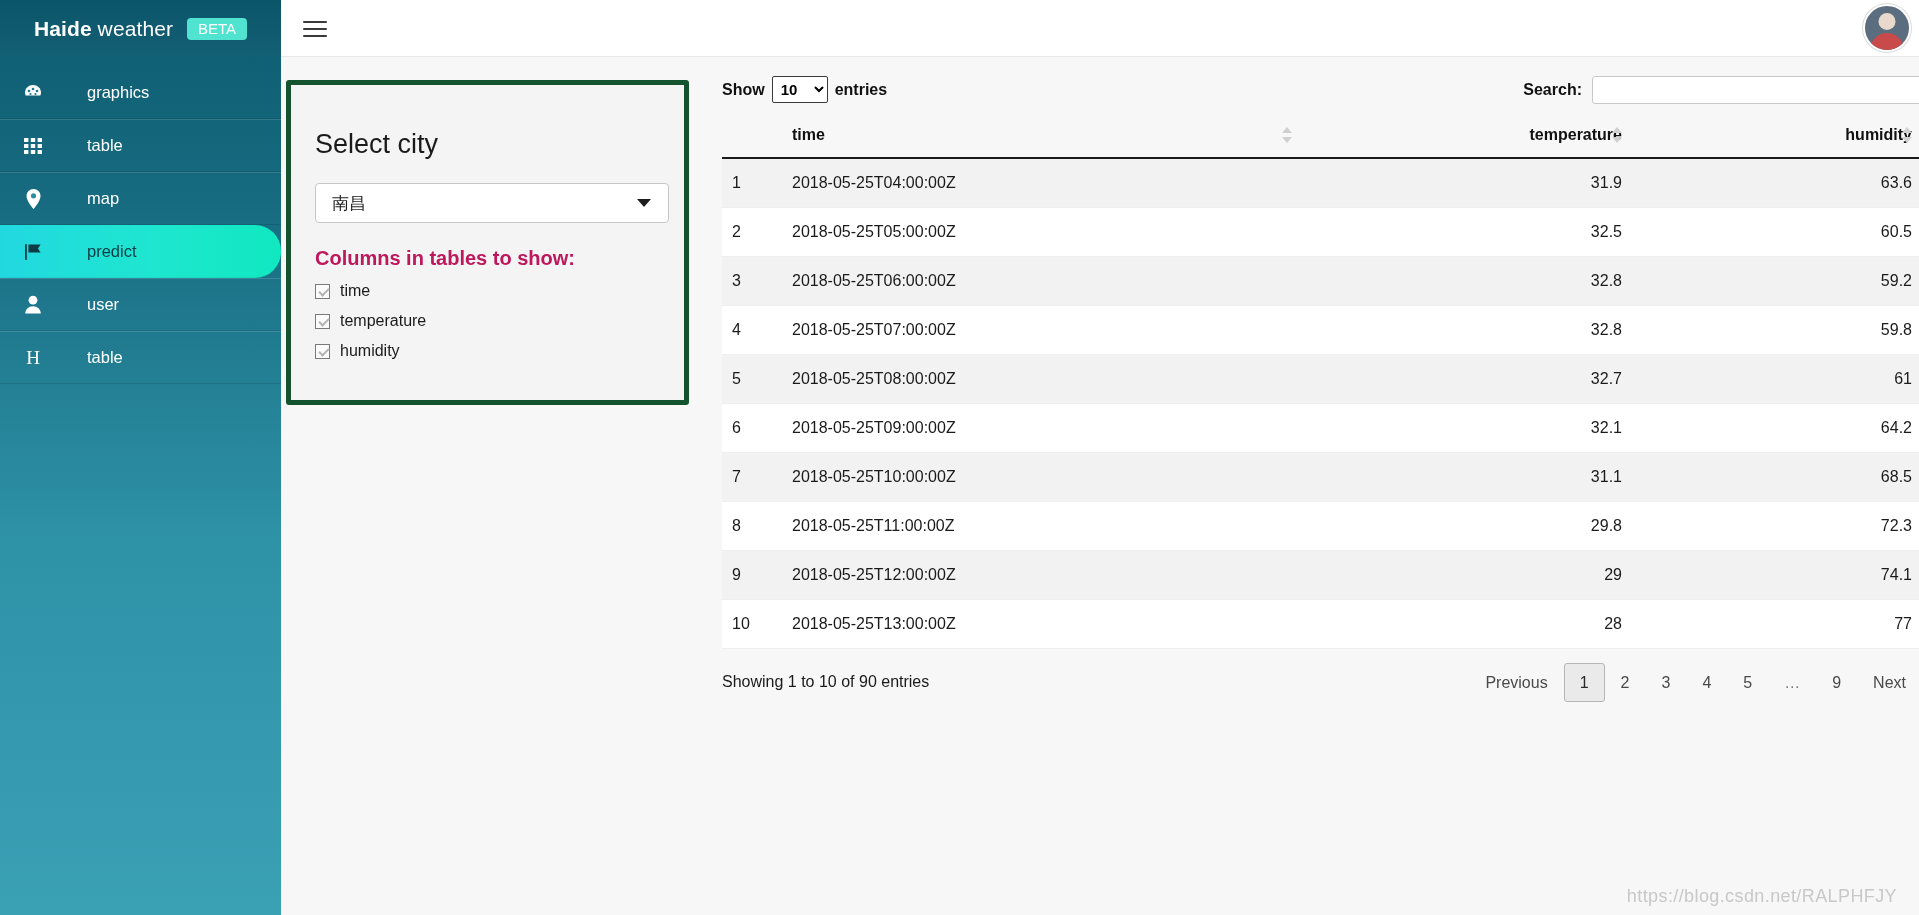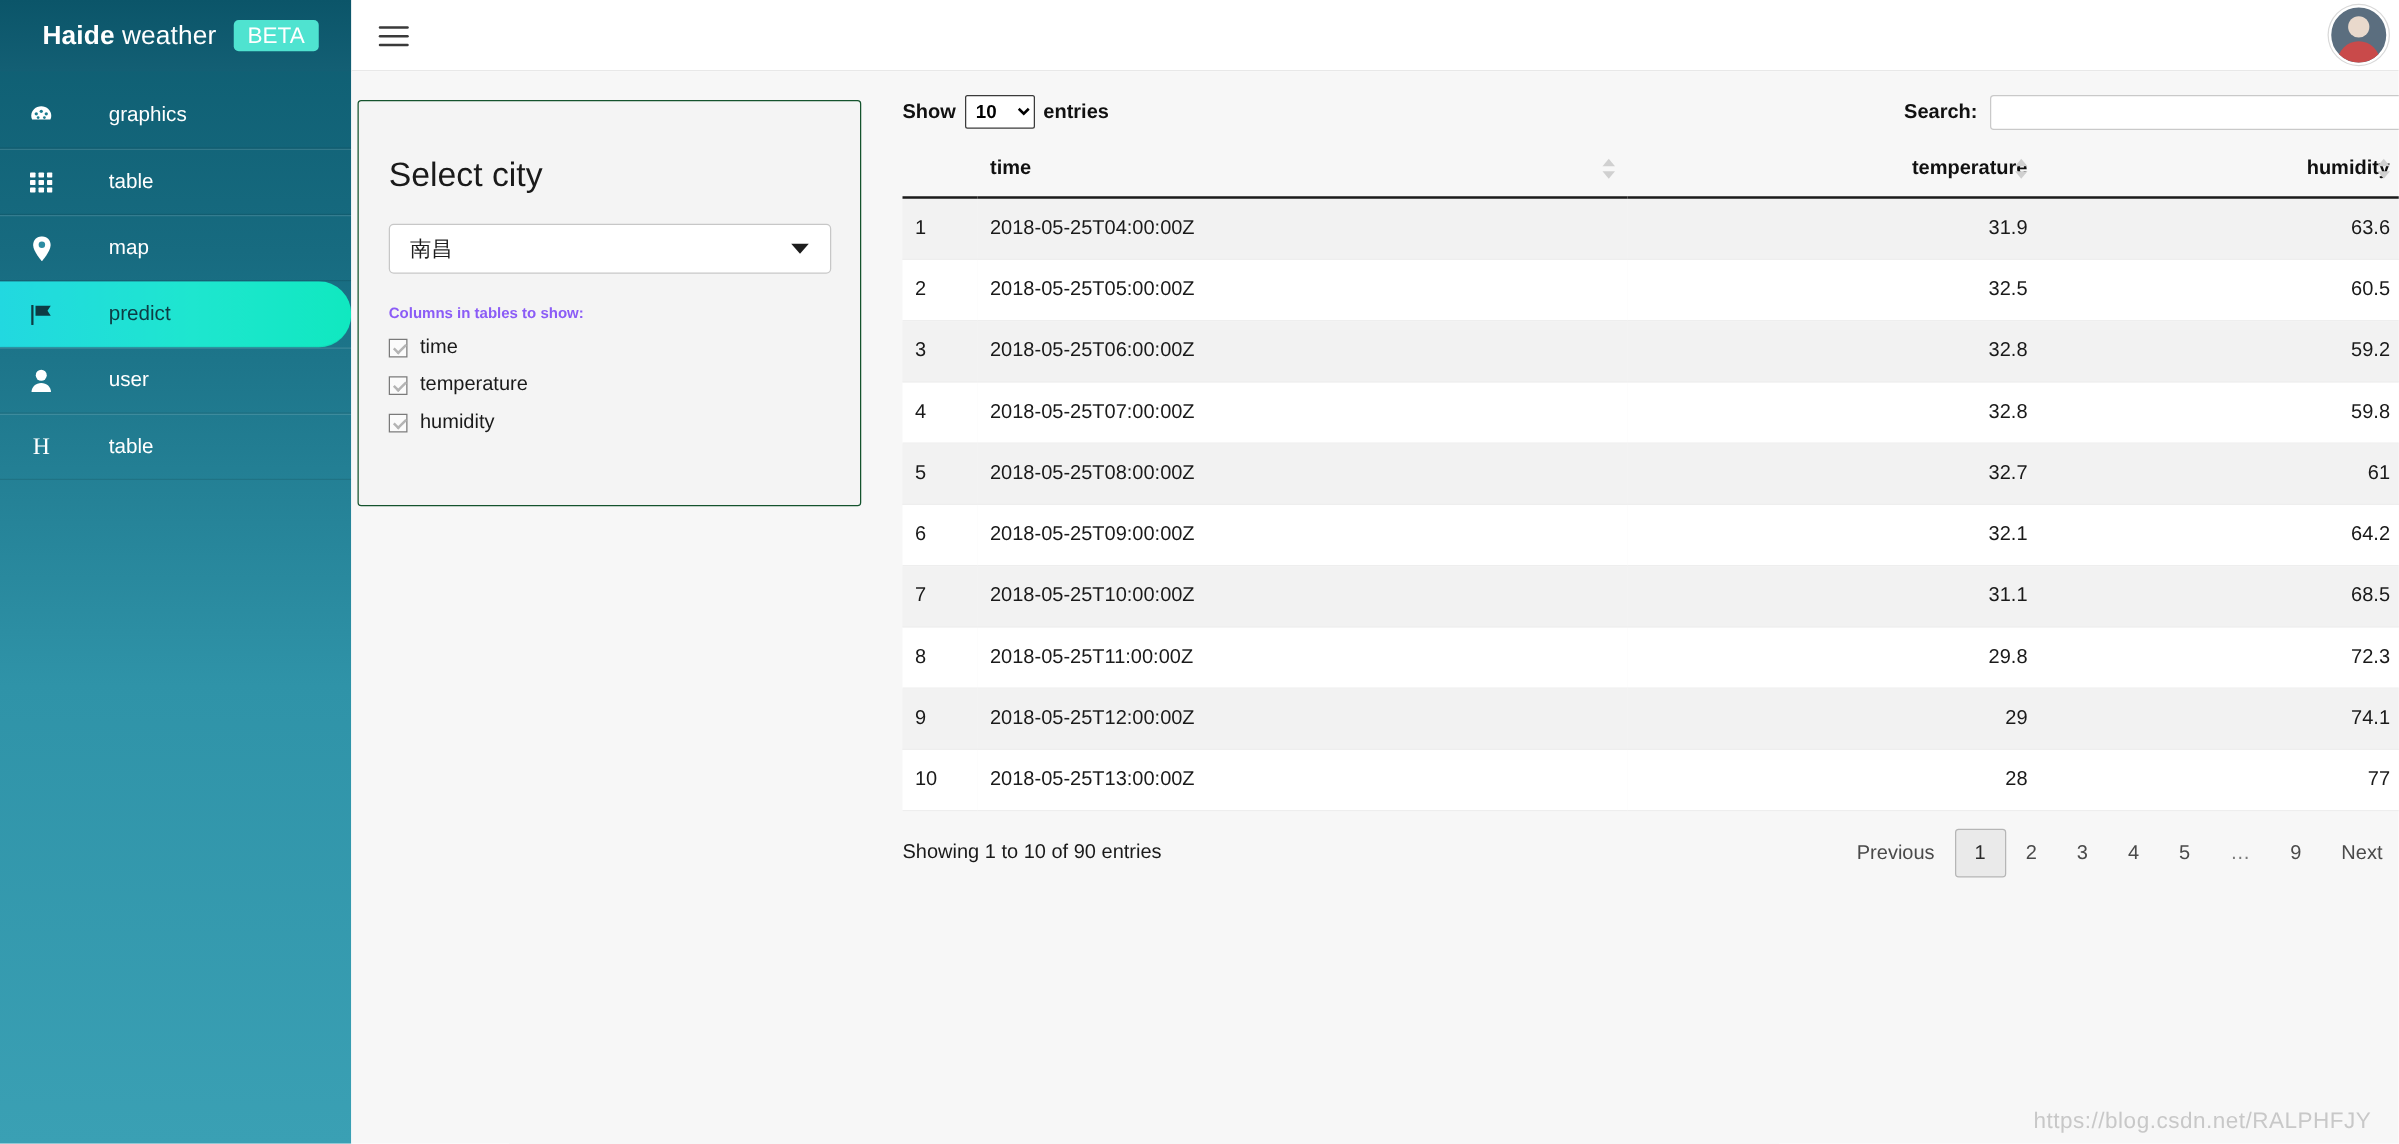--- a/index.html
+++ b/index.html
@@ -25,21 +25,21 @@
     padding-left: 34px;
     background: #176b80;
     background: linear-gradient(180deg,#0b5569 0%, #135f74 100%);
   }
   .brand-text { font-size: 21px; letter-spacing: .1px; white-space: nowrap; }
   .brand-text .b { font-weight: bold; }
   .beta {
     margin-left: 14px;
     background: #4fe3d0;
     color: #ffffff;
-    font-size: 18px;
+    font-size: 15px;
     padding: 3px 11px 4px;
     border-radius: 4px;
     line-height: 1;
   }
 
   .nav { margin-top: 9px; }
   .nav-item {
     position: relative;
     height: 53px;
     display: flex; align-items: center;
@@ -102,21 +102,21 @@
     position: absolute; left: 281px; top: 57px;
     width: 1638px; height: 858px;
     background: #f7f7f7;
   }
 
   
   .card {
     position: absolute; left: 5px; top: 23px;
     width: 403px; height: 325px;
     background: #f4f4f4;
-    border: 1px solid #14532d;
+    border: 5px solid #14532d;
     border-radius: 3px;
   }
   .card-title {
     font-size: 27px; color: #1a1a1a; font-weight: normal;
     padding: 44px 0 0 24px;
   }
   .city-select {
     position: relative;
     margin: 23px 0 0 24px;
     width: 354px; height: 40px;
@@ -128,21 +128,21 @@
   }
   .city-select .val { font-size: 17px; color: #1d1d1d; padding-left: 16px; }
   .city-select .caret {
     position: absolute; right: 17px; top: 50%; transform: translateY(-50%);
     width: 0; height: 0;
     border-left: 7px solid transparent;
     border-right: 7px solid transparent;
     border-top: 8px solid #1d1d1d;
   }
   .cols-title {
-    font-size: 12px; font-weight: bold; color: #8b5cf6;
+    font-size: 20px; font-weight: bold; color: #be185d;
     margin: 24px 0 0 24px;
   }
   .chk-row {
     display: flex; align-items: center;
     margin: 12px 0 0 24px;
     cursor: pointer;
   }
   .chk {
     width: 15px; height: 15px;
     border: 1px solid #7a7a7a;

